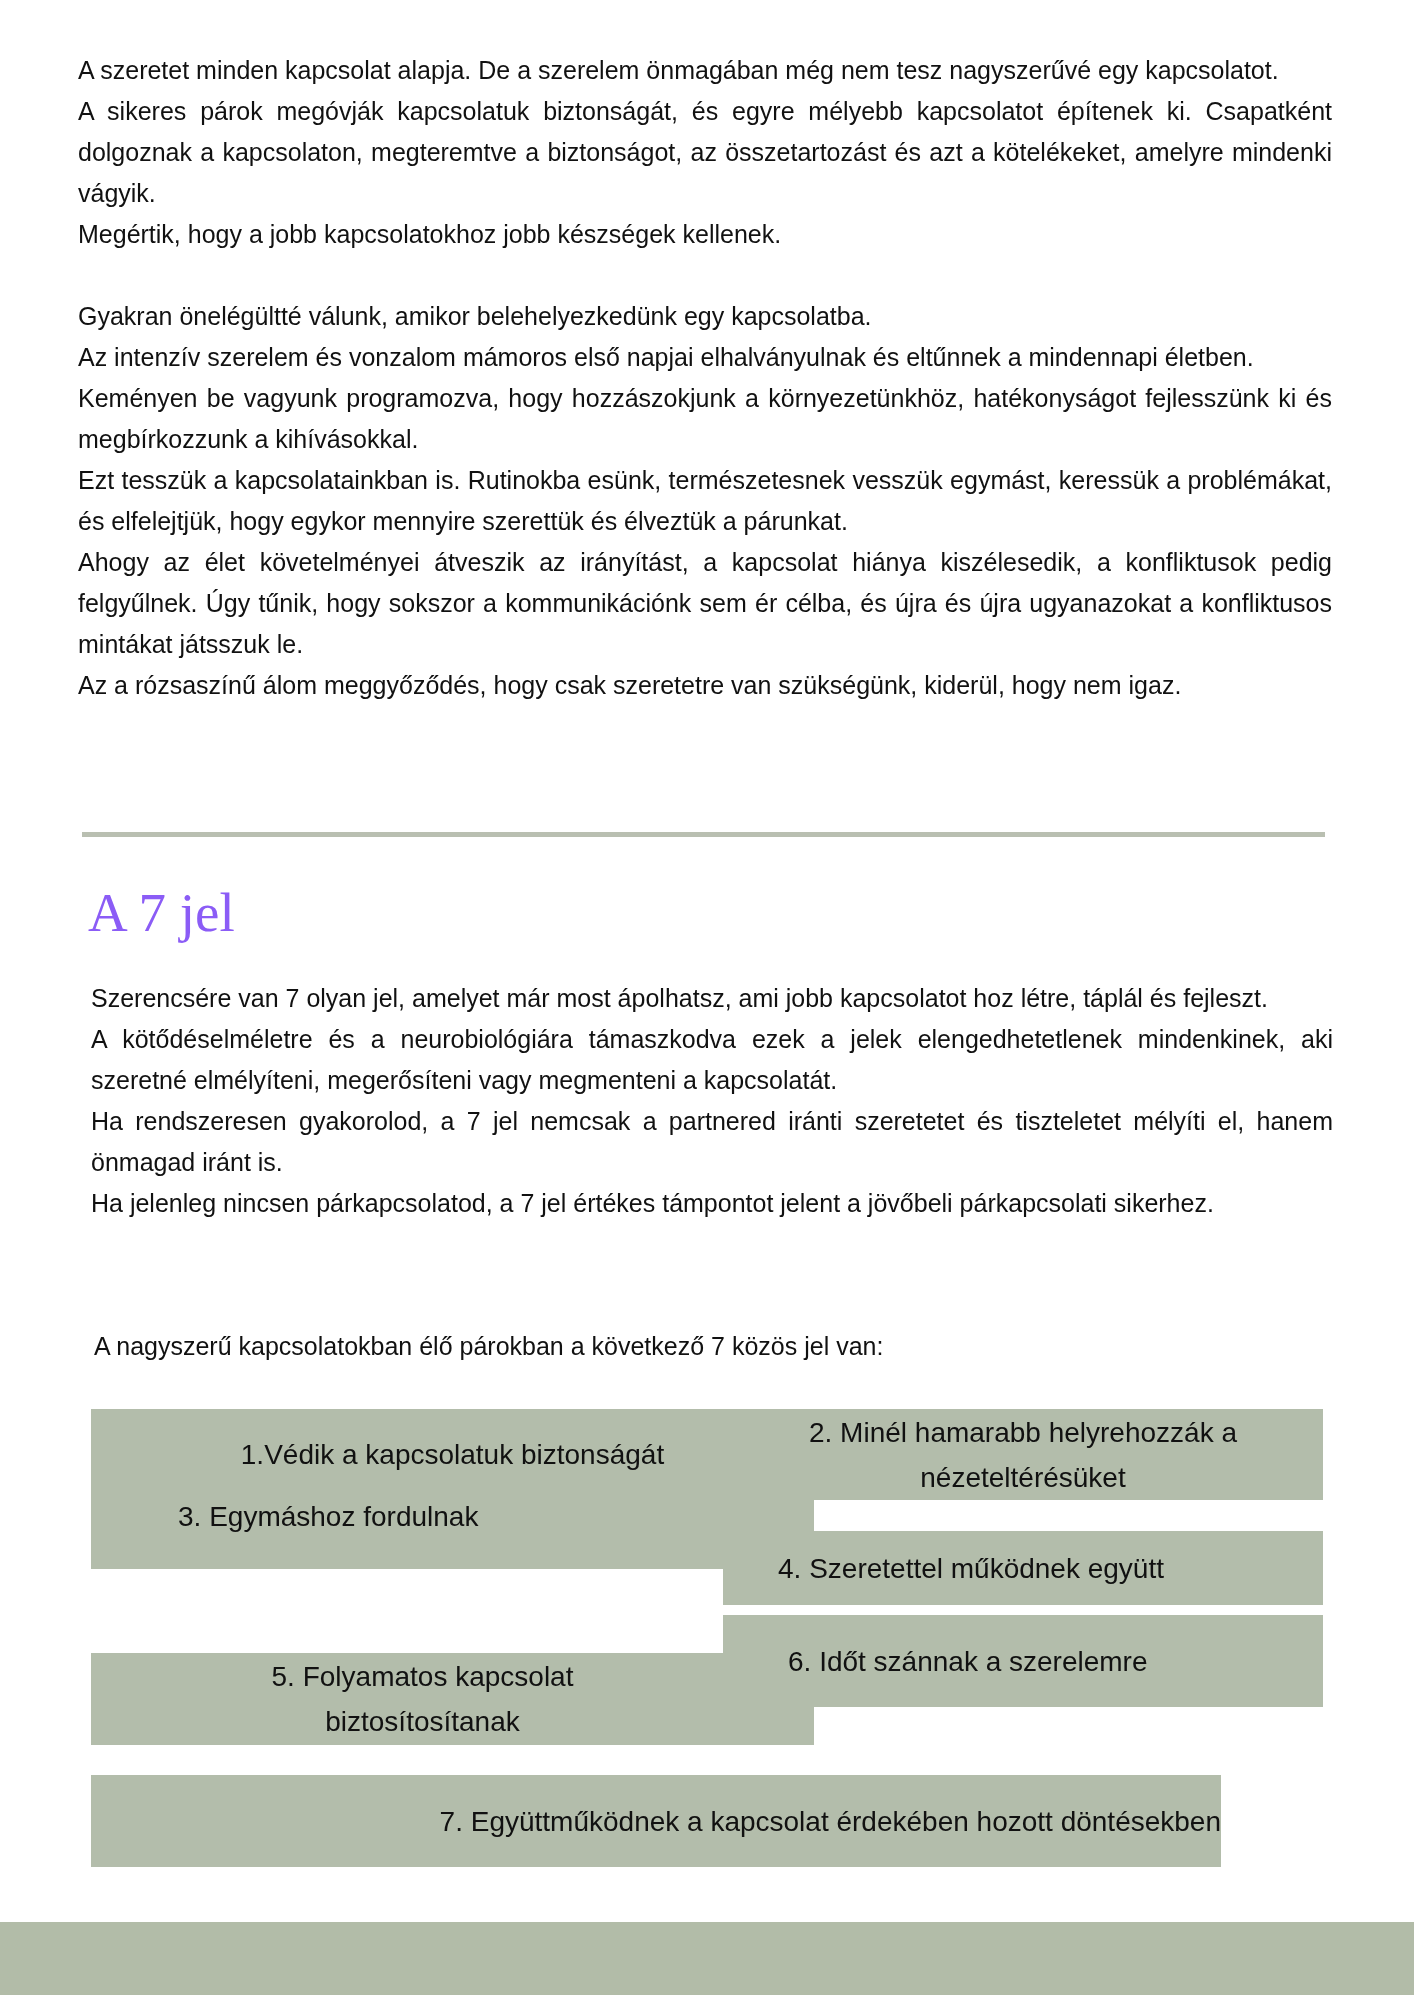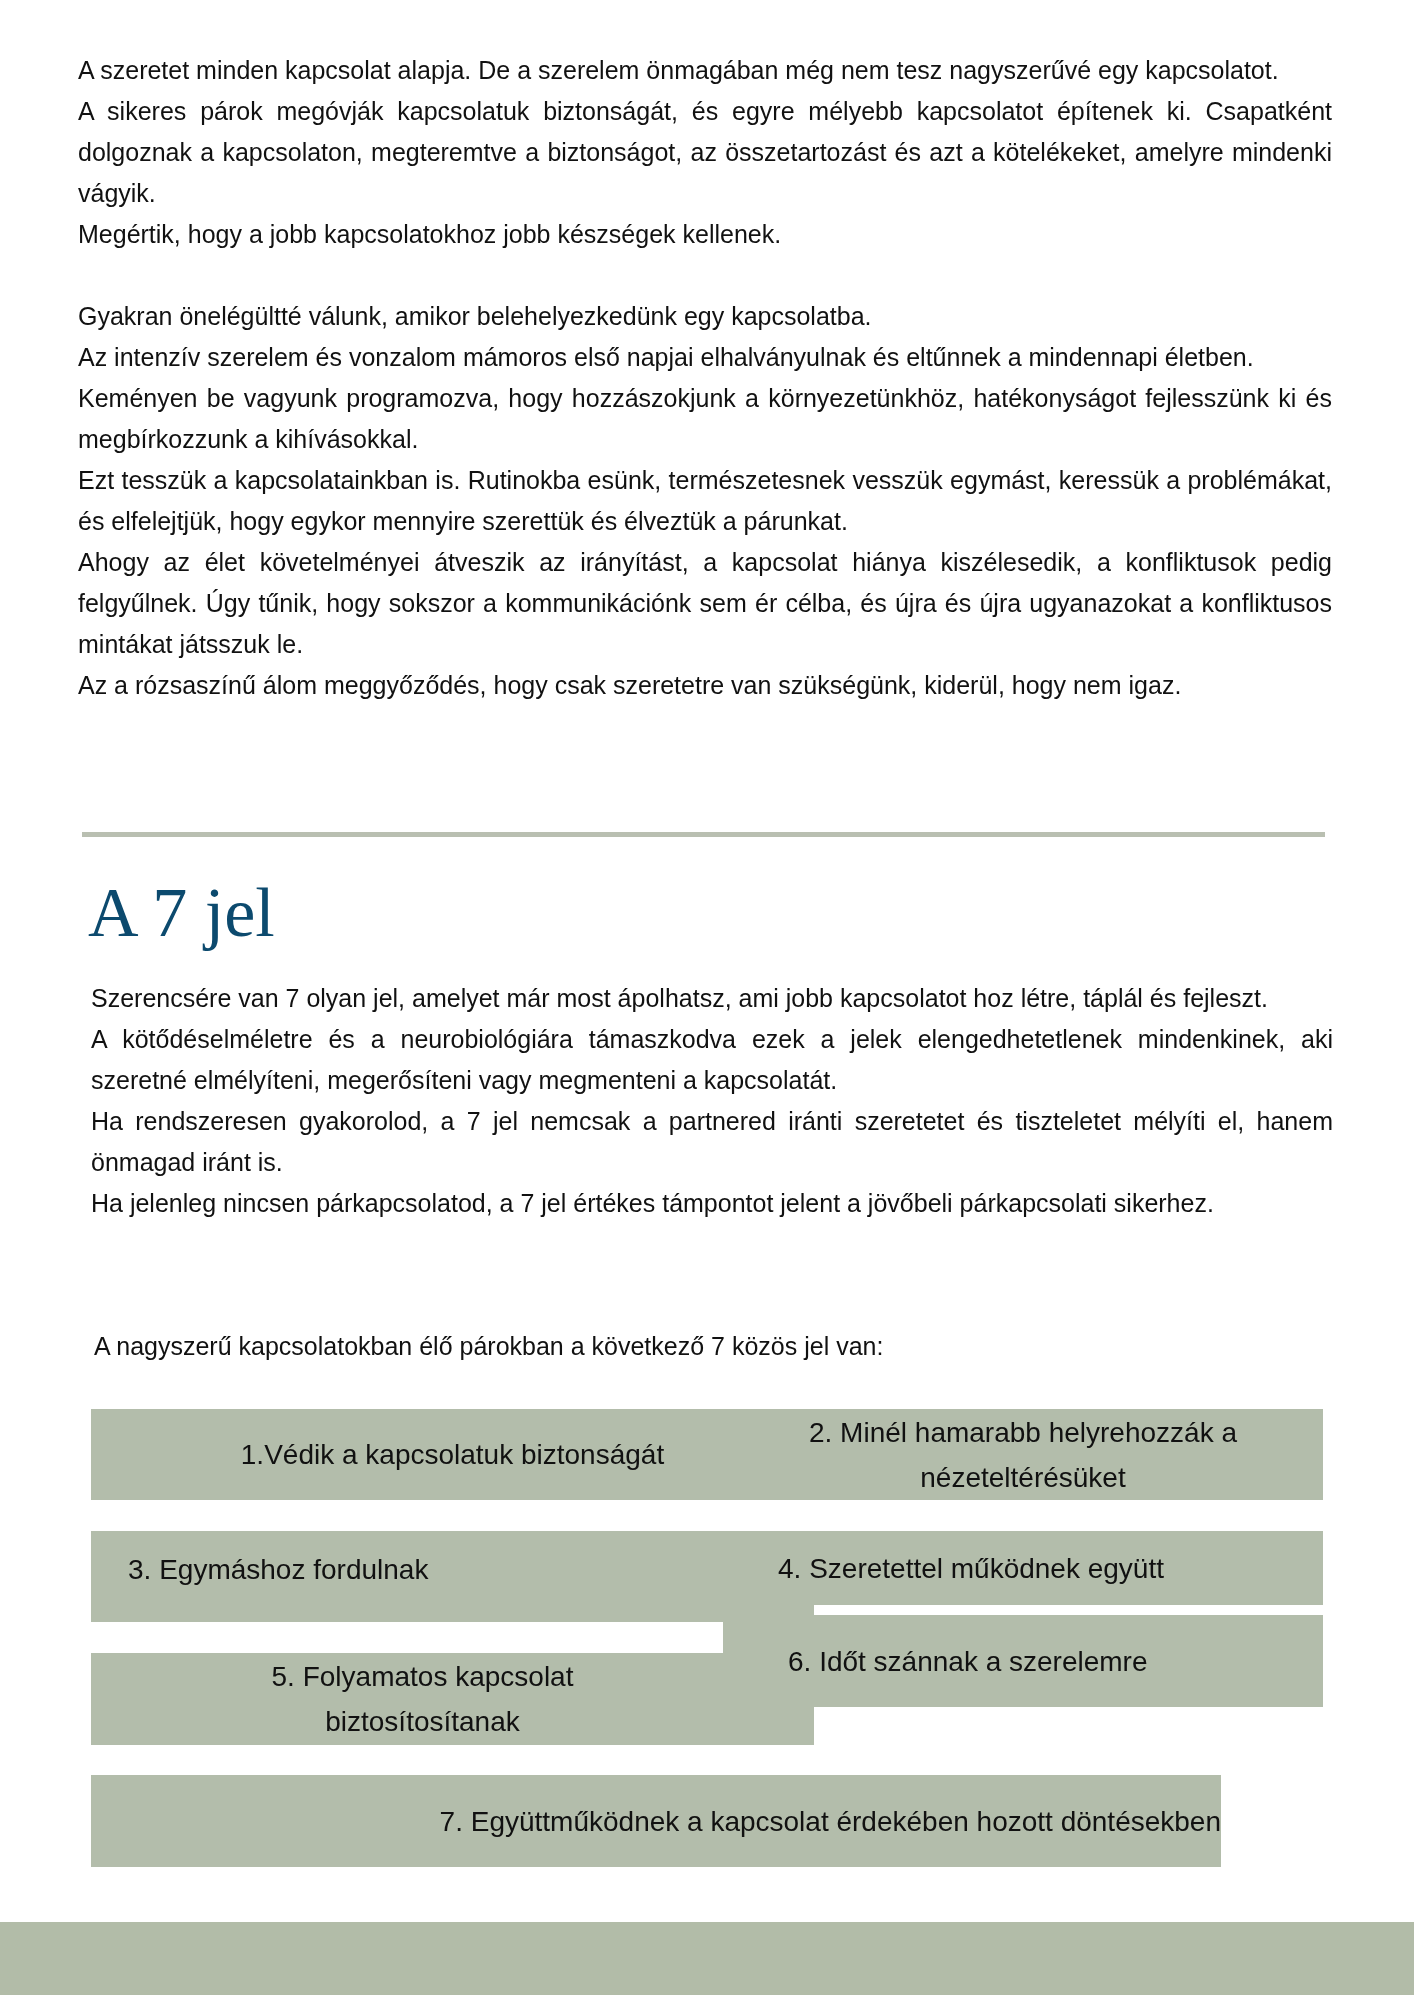--- a/index.html
+++ b/index.html
@@ -14,21 +14,21 @@
     .intro .gap { height: 41px; }
 
     .divider {
       position: absolute; left: 82px; top: 832px; width: 1243px; height: 5px;
       background: #b9bfb1;
     }
 
     .heading {
       position: absolute; left: 88px; top: 868px;
       font-family: "Liberation Serif", "DejaVu Serif", serif;
-      font-size: 70px; line-height: 90px; font-weight: normal; color: #0c4a6e;
+      font-size: 55px; line-height: 90px; font-weight: normal; color: #8b5cf6;
     }
 
     .section2 {
       position: absolute; left: 91px; top: 978px; width: 1242px;
       font-size: 25px; line-height: 41px;
     }
     .section2 p { text-align: justify; text-align-last: left; }
 
     .lead {
       position: absolute; left: 94px; top: 1326px; width: 1200px;
@@ -40,21 +40,21 @@
       display: flex; align-items: center;
       font-size: 28px; line-height: 45px; color: #111111;
     }
     .box span { display: block; }
     .box.left { left: 91px; width: 723px; }
     .box.right { left: 723px; width: 600px; }
     .box.full { left: 91px; width: 1130px; justify-content: flex-end; }
 
     #box1 { top: 1409px; height: 91px; justify-content: center; }
     #box2 { top: 1409px; height: 91px; justify-content: center; text-align: center; }
-    #box3 { top: 1531px; height: 91px; padding-left: 37px; align-items: flex-start; padding-top: 16px; }
+    #box3 { top: 1478px; height: 91px; padding-left: 87px; align-items: flex-start; padding-top: 16px; }
     #box4 { top: 1531px; height: 74px; padding-left: 55px; }
     #box5 { top: 1653px; height: 92px; justify-content: center; text-align: center; padding-right: 60px; }
     #box6 { top: 1615px; height: 92px; padding-left: 65px; }
     #box7 { top: 1775px; height: 92px; }
 
     .footer-band {
       position: absolute; left: 0; top: 1922px; width: 1414px; height: 73px;
       background: #b2bca8;
     }
   </style>

